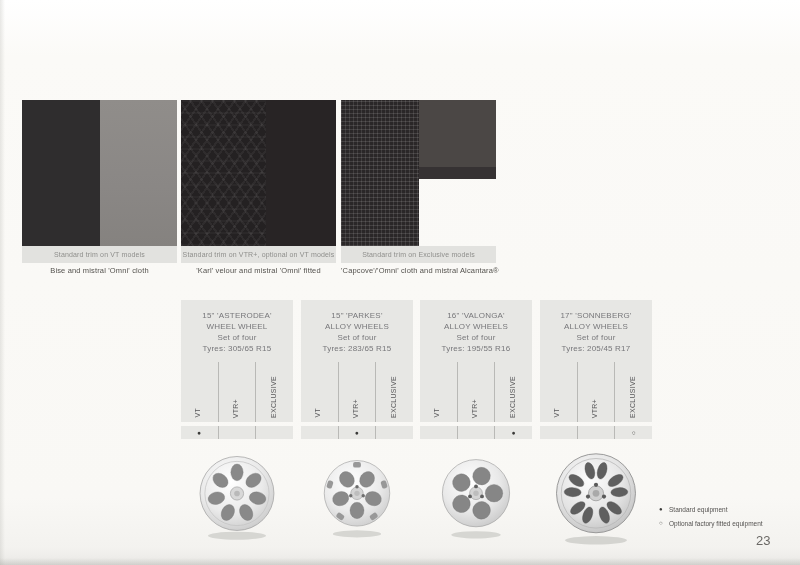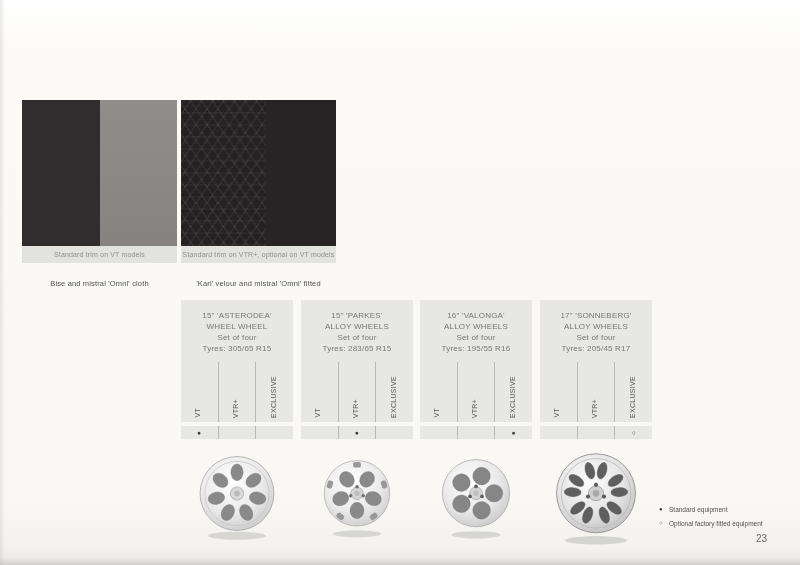--- a/index.html
+++ b/index.html
@@ -16,21 +16,21 @@
     background:linear-gradient(90deg,rgba(190,190,185,.35),rgba(190,190,185,0));pointer-events:none;}
   .scan-bottom{position:absolute;left:0;right:0;bottom:0;height:7px;
     background:linear-gradient(180deg,rgba(160,160,155,0),rgba(160,160,155,.35));pointer-events:none;}
 
   
   .swatch{position:absolute;top:100px;width:155px;}
   .swatch-img{position:relative;height:146px;overflow:hidden;}
   .swatch-img .panel{position:absolute;top:0;bottom:0;}
   .swatch-cap{height:17px;background:#e2e2df;color:#8f8f8c;font-size:7px;
     display:flex;align-items:center;justify-content:center;letter-spacing:.15px;white-space:nowrap;}
-  .swatch-name{margin-top:16px;text-align:center;font-size:7.5px;color:#54524e;letter-spacing:.15px;white-space:nowrap;}
+  .swatch-name{margin-top:3px;text-align:center;font-size:7.5px;color:#54524e;letter-spacing:.15px;white-space:nowrap;}
 
   
   .s1a{left:0;width:50%;background:#2f2d2e;}
   .s1b{left:50%;width:50%;background:linear-gradient(180deg,#908d8a,#8a8785 60%,#85827f);}
   
   .s2a{left:0;width:55%;background-color:#242122;
     background-image:
       repeating-linear-gradient(55deg,rgba(255,255,255,.05) 0 2px,transparent 2px 9px),
       repeating-linear-gradient(-55deg,rgba(255,255,255,.05) 0 2px,transparent 2px 9px),
       repeating-linear-gradient(0deg,rgba(255,255,255,.03) 0 2px,transparent 2px 12px);}
@@ -62,21 +62,21 @@
     font-size:6.5px;color:#3a3a38;}
   .wt-mcell + .wt-mcell{border-left:1px solid #b9b9b6;}
 
   
   .wheel{position:absolute;top:449px;width:112px;text-align:center;}
 
   
   .legend{position:absolute;left:659px;top:502px;font-size:6.5px;color:#545250;}
   .legend-item{display:flex;align-items:center;height:14px;white-space:nowrap;}
   .legend-sym{display:inline-block;width:10px;font-size:6px;color:#3a3a38;}
-  .page-number{position:absolute;left:756px;top:533px;font-size:10px;color:#6a6865;}
+  .page-number{position:absolute;left:756px;top:533px;font-size:13px;color:#6a6865;}
 </style>
 </head>
 <body>
 
 <div class="page">
   <div class="scan-left"></div>
 
   <div class="swatch" style="left:22px">
     <div class="swatch-img">
       <div class="panel s1a"></div>
@@ -88,20 +88,29 @@
 
   <div class="swatch" style="left:181px">
     <div class="swatch-img">
       <div class="panel s2a"></div>
       <div class="panel s2b"></div>
     </div>
     <div class="swatch-cap">Standard trim on VTR+, optional on VT models</div>
     <div class="swatch-name">'Karl' velour and mistral 'Omni' fitted</div>
   </div>
 
+  <div class="swatch" style="left:341px">
+    <div class="swatch-img">
+      <div class="panel s3a"></div>
+      <div class="panel s3b"></div>
+      <div class="panel s3c"></div>
+    </div>
+    <div class="swatch-cap">Standard trim on Exclusive models</div>
+    <div class="swatch-name">'Capcove'/'Omni' cloth and mistral Alcantara®</div>
+  </div>
 
 
   <div class="wtable" style="left:181px">
     <div class="wt-head">
       <div>15" 'ASTERODEA'</div>
       <div>WHEEL WHEEL</div>
       <div>Set of four</div>
       <div>Tyres: 305/65 R15</div>
     </div>
     <div class="wt-cols">

